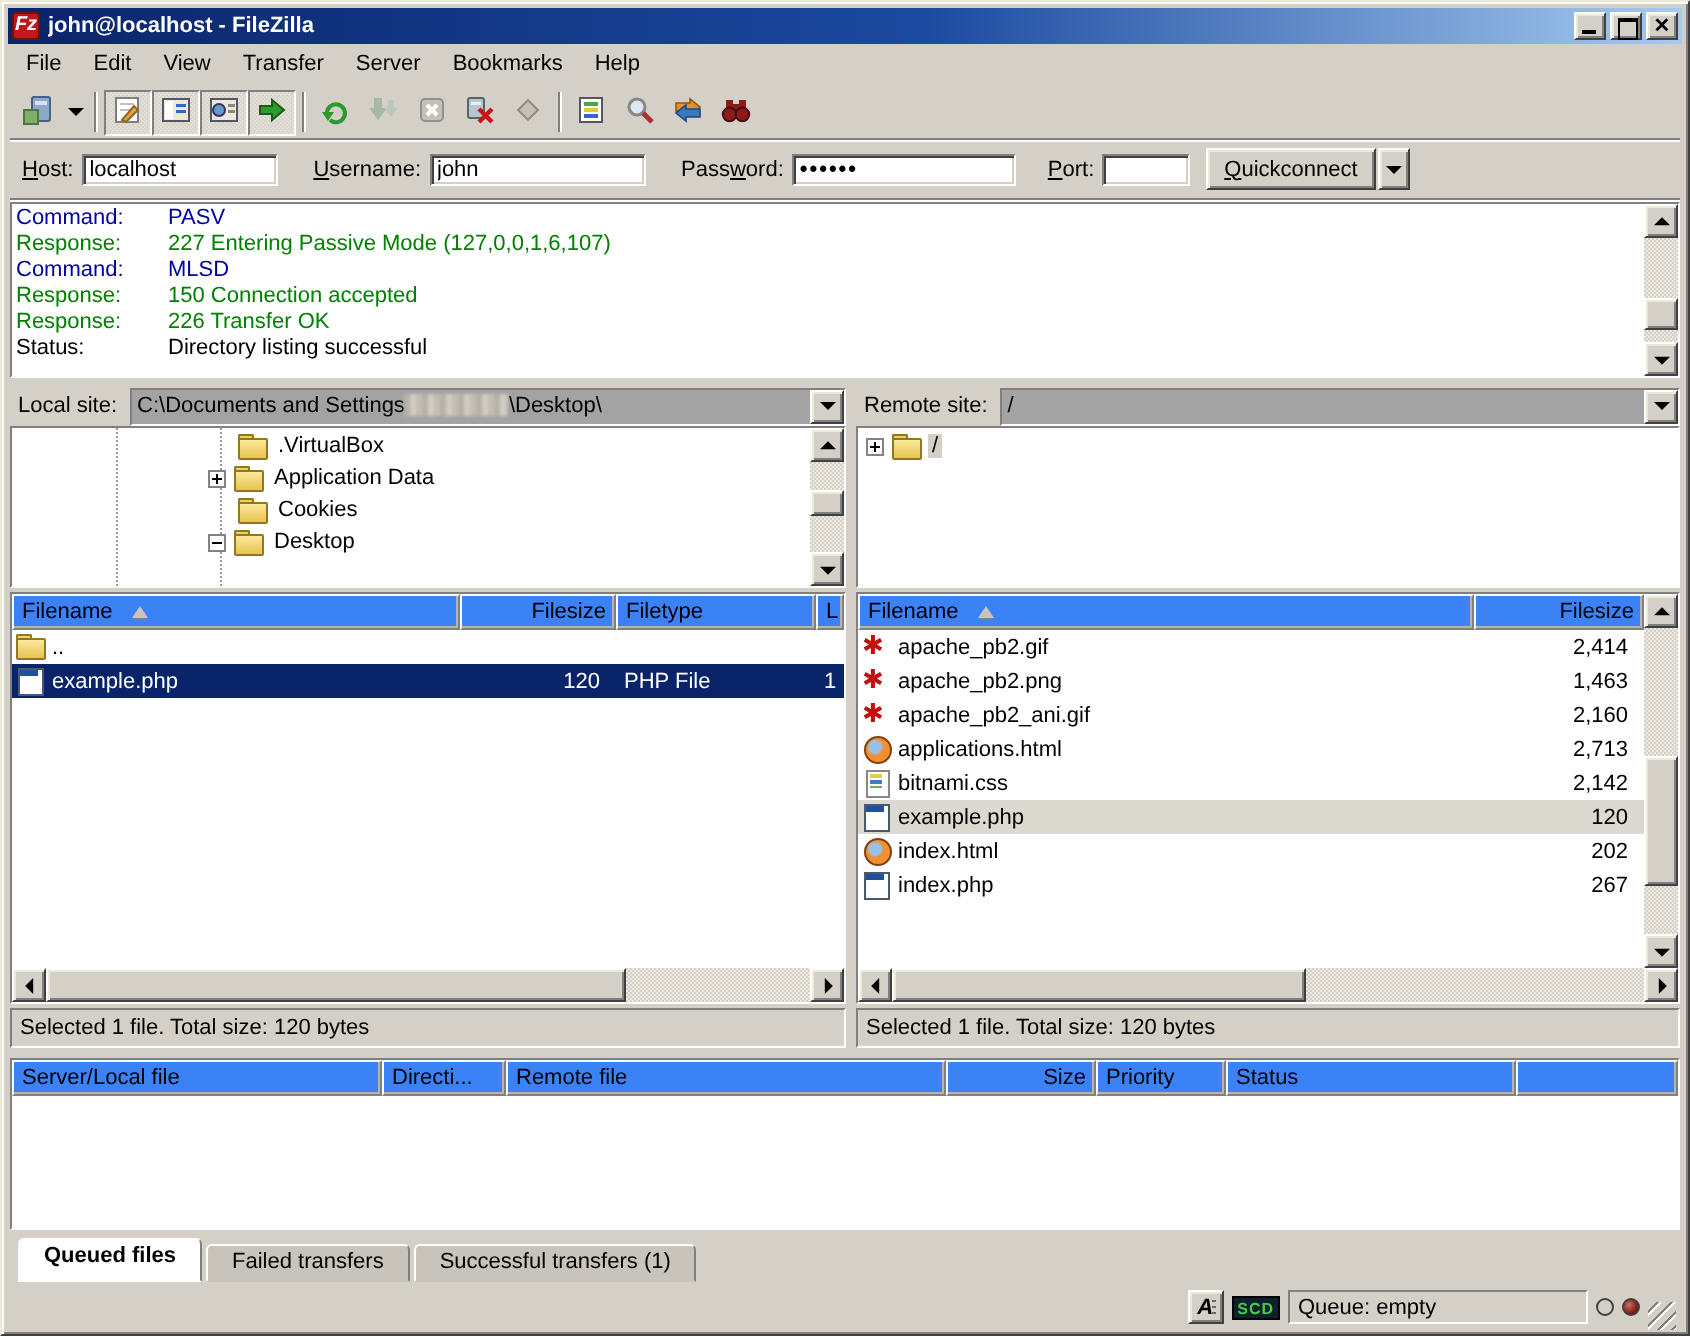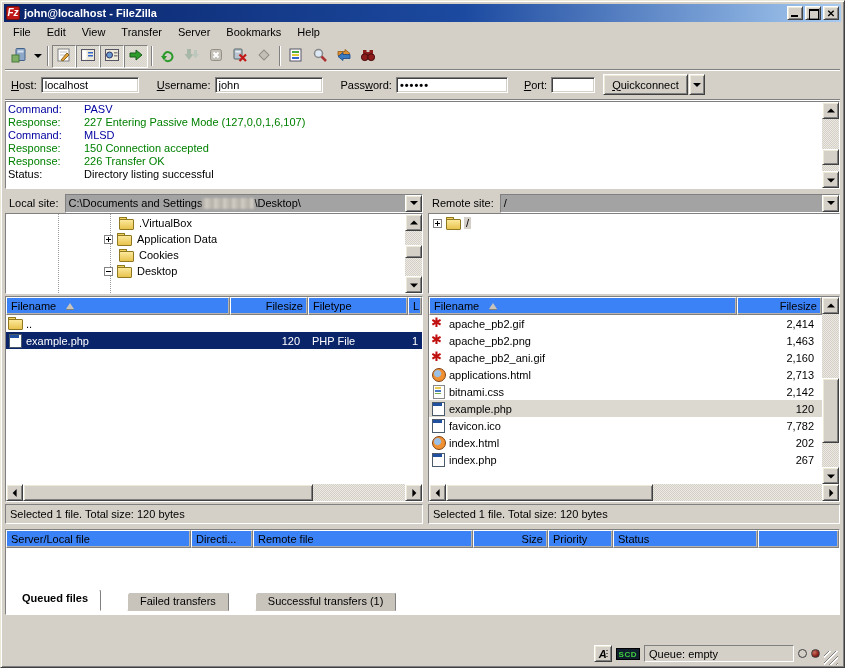--- a/index.html
+++ b/index.html
@@ -136,21 +136,21 @@
 
   .statusline { position:absolute; top:503px; height:20px; border:1px solid; border-color:#808080 #fff #fff #808080;
                 display:flex; align-items:center; padding:0 4px; }
 
   
   .queuebox { position:absolute; left:4px; top:528px; right:4px; height:86px; display:flex; flex-direction:column;
               border:1px solid; border-color:#808080 #fff #fff #808080; }
   .queue-body { flex:1; background:#fff; }
 
   
-  .tabstrip { position:absolute; left:4px; top:584px; right:4px; height:26px; padding:2px 0 0 4px; display:flex; align-items:flex-end;gap:24px; }
+  .tabstrip { position:absolute; left:4px; top:614px; right:4px; height:26px; padding:2px 0 0 4px; display:flex; align-items:flex-end; }
   .tab { height:19px; padding:2px 12px; margin-right:2px; background:#c8c4bc;
          border:1px solid; border-color:#fff #808080 #c8c4bc #fff; border-radius:3px 3px 0 0; white-space:nowrap; }
   .tab.active { height:22px; background:#fff; font-weight:bold; border-color:#fff #808080 #fff #fff; }
 
   
   .statusbar { position:absolute; left:4px; top:641px; right:4px; height:23px; display:flex; align-items:center; justify-content:flex-end; gap:4px; padding:0 2px; }
   .sb-icon-btn { width:18px; height:17px; display:flex; align-items:center; justify-content:center; font-weight:bold; font-style:italic; position:relative; }
   .sb-icon-btn::after { content:""; position:absolute; right:3px; top:4px; width:2px; height:9px; background:repeating-linear-gradient(#666 0 1px,transparent 1px 3px); }
   .sb-badge { height:12px; padding:0 2px; background:#10202c; color:#40d040; font-size:8px; font-weight:bold; line-height:12px; letter-spacing:0.5px; border:1px solid #000; }
   .sb-queue { width:150px; height:17px; border:1px solid; border-color:#808080 #fff #fff #808080; display:flex; align-items:center; padding:0 4px; background:#d4d0c8; }
@@ -509,27 +509,20 @@
           </div>
           <div class="lrow sel-inactive">
             <span class="cell name" style="width:308px">
                 <span class="fi fi-win"></span>
                 <span>example.php</span>
               </span>
             <span class="cell num" style="flex:1">120</span>
           </div>
           <div class="lrow">
             <span class="cell name" style="width:308px">
-                <span class="fi fi-win"></span>
-                <span>favicon.ico</span>
-              </span>
-            <span class="cell num" style="flex:1">7,782</span>
-          </div>
-          <div class="lrow">
-            <span class="cell name" style="width:308px">
                 <span class="fi fi-firefox"></span>
                 <span>index.html</span>
               </span>
             <span class="cell num" style="flex:1">202</span>
           </div>
           <div class="lrow">
             <span class="cell name" style="width:308px">
                 <span class="fi fi-win"></span>
                 <span>index.php</span>
               </span>

